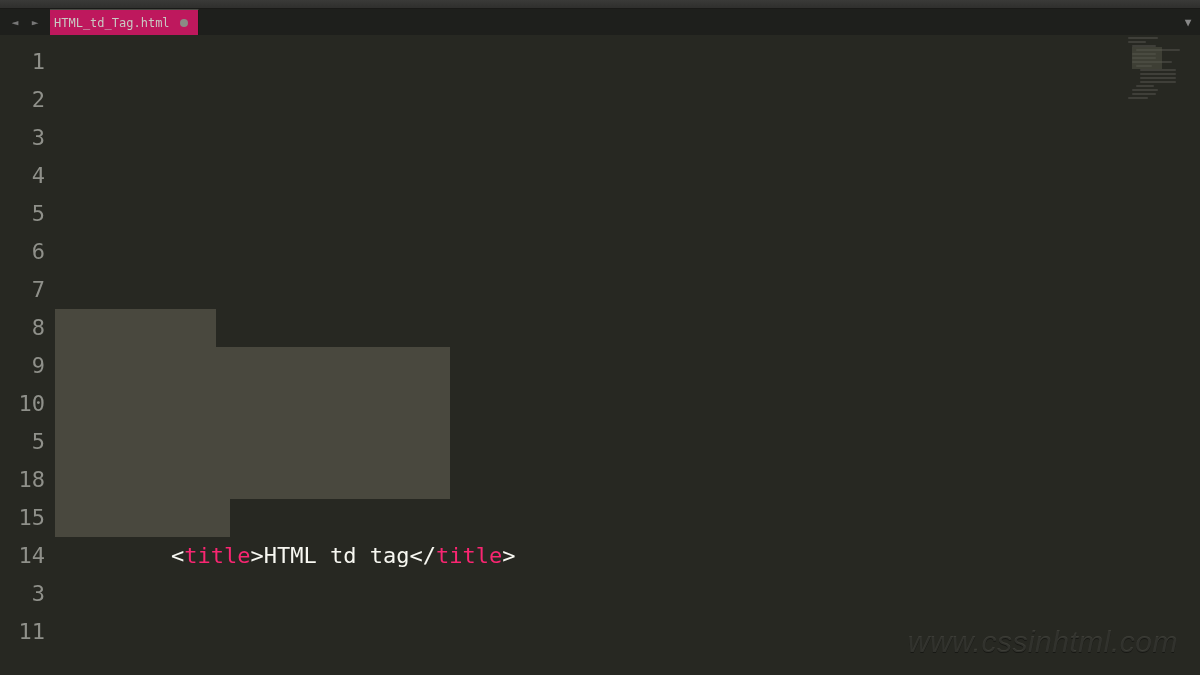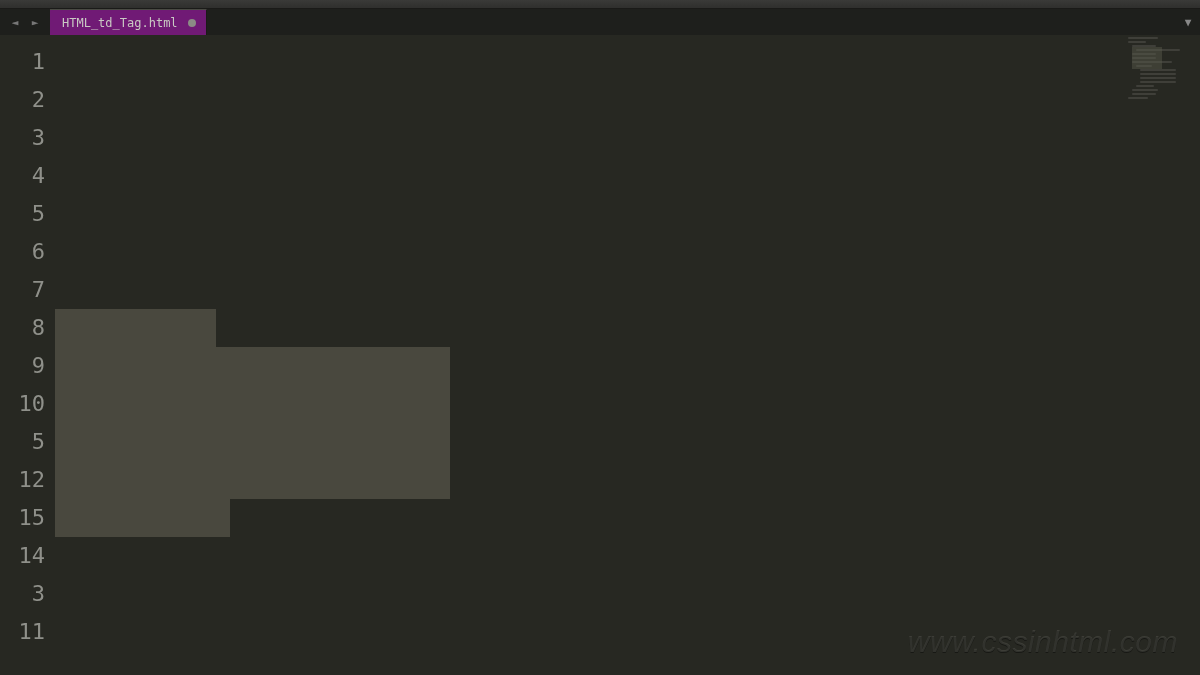--- a/index.html
+++ b/index.html
@@ -33,26 +33,26 @@
     font-size: 11px;
     cursor: pointer;
   }
   .tab-row .nav-arrows {
     display: flex;
     align-items: center;
     padding: 0 6px;
     gap: 2px;
   }
   .tab {
-    background: #701a75;
+    background: #be185d;
     border-top: 1px solid #4a4b44;
     border-right: 1px solid #1a1a18;
     display: flex;
     align-items: center;
-    padding: 0 10px 0 12px;
+    padding: 0 10px 0 4px;
     font-size: 12px;
     color: #c9c9c3;
     gap: 10px;
     min-width: 140px;
     cursor: pointer;
   }
   .tab .dirty-dot {
     width: 8px;
     height: 8px;
     border-radius: 50%;
@@ -155,38 +155,39 @@
     <div>2</div>
     <div>3</div>
     <div>4</div>
     <div>5</div>
     <div>6</div>
     <div>7</div>
     <div>8</div>
     <div>9</div>
     <div>10</div>
     <div>5</div>
-    <div>12</div>
+    <div>18</div>
     <div>15</div>
     <div>14</div>
     <div>3</div>
     <div>11</div>
   </div>
 
   <div class="code">
     
     <div class="selection-row" style="top:calc(8px + 38px*7);"><div class="sel-inner" style="left:0px; width:161px;"></div></div>
     <div class="selection-row" style="top:calc(8px + 38px*8);"><div class="sel-inner" style="left:0px; width:395px;"></div></div>
     <div class="selection-row" style="top:calc(8px + 38px*9);"><div class="sel-inner" style="left:0px; width:395px;"></div></div>
     <div class="selection-row" style="top:calc(8px + 38px*10);"><div class="sel-inner" style="left:0px; width:395px;"></div></div>
     <div class="selection-row" style="top:calc(8px + 38px*11);"><div class="sel-inner" style="left:0px; width:395px;"></div></div>
     <div class="selection-row" style="top:calc(8px + 38px*12);"><div class="sel-inner" style="left:0px; width:175px;"></div></div>
 
 <div><span class="c-punct">&lt;!</span><span class="c-tag">DOCTYPE</span><span class="c-text"> html</span><span class="c-punct">&gt;</span></div>
 <div><span class="c-punct">&lt;</span><span class="c-tag">html</span><span class="c-punct">&gt;</span></div>
+<div>        <span class="c-punct">&lt;</span><span class="c-tag">title</span><span class="c-punct">&gt;</span><span class="c-text">HTML td tag</span><span class="c-punct">&lt;/</span><span class="c-tag">title</span><span class="c-punct">&gt;</span></div>
 
 
 
 
 
 
 
 
 
 

